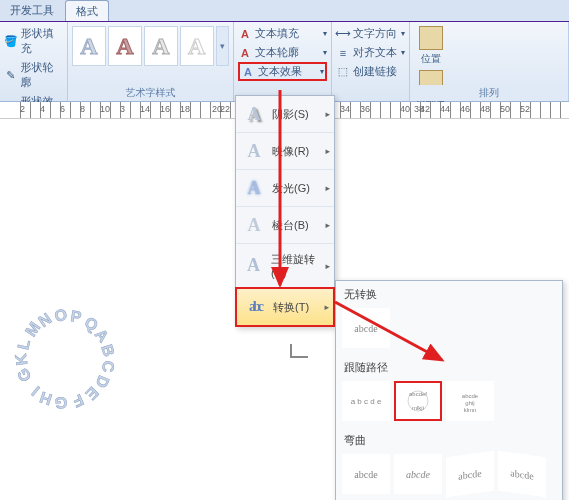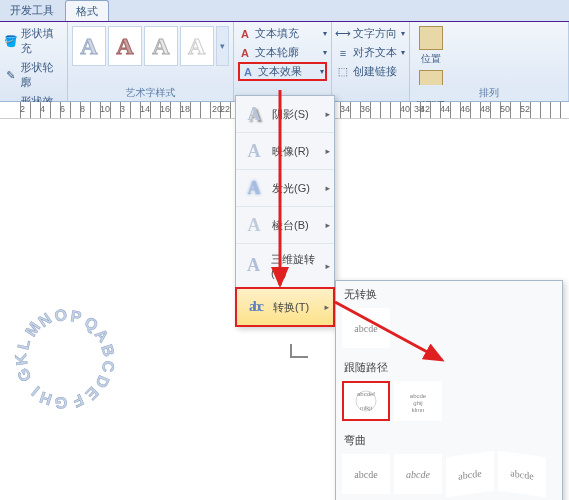--- a/index.html
+++ b/index.html
@@ -265,20 +265,25 @@
     </div>
 </div>
 
 <div class="trans-menu">
   <div class="trans-section">无转换</div>
   <div class="trans-row">
     <div class="trans-cell trans-none">abcde</div>
   </div>
   <div class="trans-section">跟随路径</div>
   <div class="trans-row">
+    <div class="trans-cell">
+        <svg width="40" height="30">
+          <text x="20" y="18" text-anchor="middle" font-size="8" fill="#888" font-family="Georgia">a b c d e</text>
+        </svg>
+      </div>
     <div class="trans-cell hl">
         <svg width="40" height="30">
           <circle cx="20" cy="15" r="10" fill="none" stroke="#aaa" stroke-width="0.5"></circle>
           <text x="20" y="10" text-anchor="middle" font-size="6" fill="#888">abcdef</text>
           <text x="20" y="24" text-anchor="middle" font-size="6" fill="#888">mlkji</text>
         </svg>
       </div>
     <div class="trans-cell">
         <svg width="40" height="30">
           <text x="20" y="12" text-anchor="middle" font-size="6" fill="#888">abcde</text>

